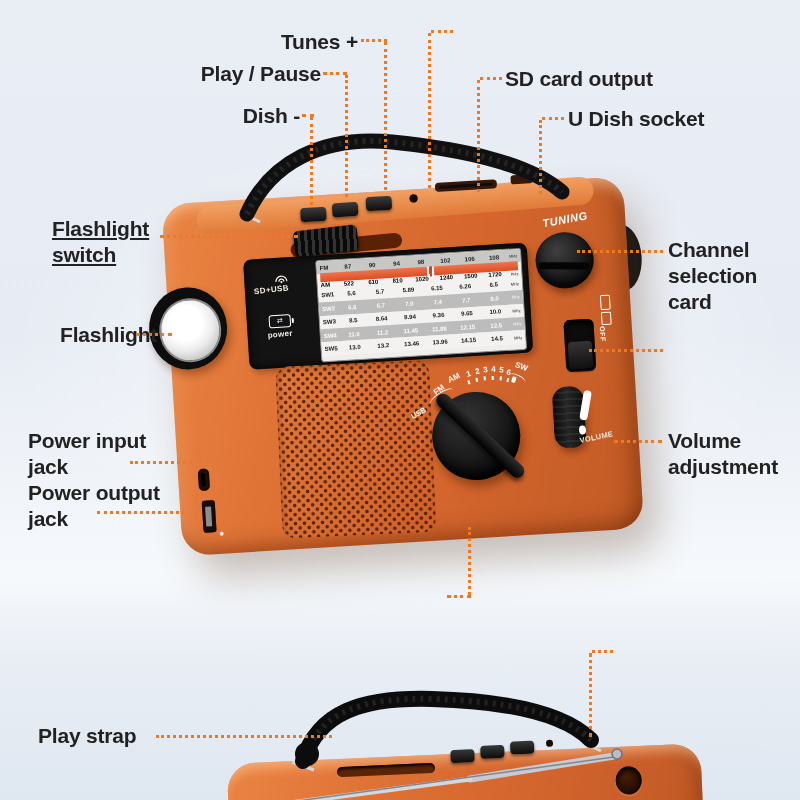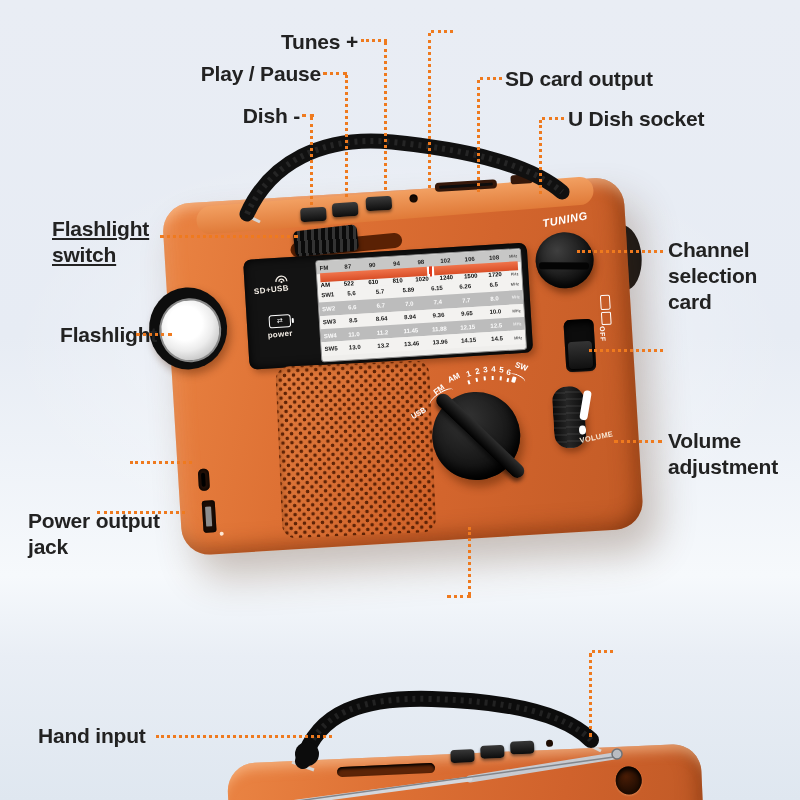--- a/index.html
+++ b/index.html
@@ -32,21 +32,21 @@
   #ln-sd-card-v{left:477px;top:80px;height:112px;}
   #lab-u-dish{left:568px;top:106px;}
   #ln-u-dish-h{left:542px;top:117px;width:22px;}
   #ln-u-dish-v{left:539px;top:120px;height:74px;}
   #lab-flashlight-switch{left:52px;top:216px;width:112px;text-decoration:underline;}
   #ln-flashlight-switch-h{left:160px;top:235px;width:138px;}
   #lab-flashlight{left:32px;top:322px;margin-left:28px;}
   #ln-flashlight-h{left:136px;top:333px;width:36px;}
   #lab-power-input{left:28px;top:428px;width:118px;}
   #ln-power-input-h{left:130px;top:461px;width:62px;}
-  #lab-power-output{left:28px;top:508px;width:132px;}
+  #lab-power-output{left:28px;top:480px;width:132px;}
   #ln-power-output-h{left:97px;top:511px;width:88px;}
   #lab-channel{left:668px;top:237px;width:114px;}
   #ln-channel-h{left:577px;top:250px;width:86px;}
   #lab-mode{left:668px;top:337px;width:126px;}
   #ln-mode-h{left:589px;top:349px;width:74px;}
   #lab-volume{left:668px;top:428px;width:126px;}
   #ln-volume-h{left:614px;top:440px;width:48px;}
   #lab-band{left:256px;top:583px;}
   #ln-band-h{left:447px;top:595px;width:24px;}
   #ln-band-v{left:468px;top:527px;height:68px;}
@@ -404,34 +404,35 @@
   <div class="lab" id="lab-u-dish">U Dish socket</div>
   <div class="dh" id="ln-u-dish-h"></div>
   <div class="dv" id="ln-u-dish-v"></div>
 
   <div class="lab" id="lab-flashlight-switch">Flashlight switch</div>
   <div class="dh" id="ln-flashlight-switch-h"></div>
 
   <div class="lab" id="lab-flashlight">Flashlight</div>
   <div class="dh" id="ln-flashlight-h"></div>
 
+  <div class="lab" id="lab-power-input">Power input jack</div>
   <div class="dh" id="ln-power-input-h"></div>
 
   <div class="lab" id="lab-power-output">Power output jack</div>
   <div class="dh" id="ln-power-output-h"></div>
 
   <div class="lab" id="lab-channel">Channel selection card</div>
   <div class="dh" id="ln-channel-h"></div>
 
   <div class="dh" id="ln-mode-h"></div>
 
   <div class="lab" id="lab-volume">Volume adjustment</div>
   <div class="dh" id="ln-volume-h"></div>
 
   <div class="dh" id="ln-band-h"></div>
   <div class="dv" id="ln-band-v"></div>
 
   <div class="dh" id="ln-rod-antenna-h"></div>
   <div class="dv" id="ln-rod-antenna-v"></div>
 
-  <div class="lab" id="lab-hand-strap">Hand input</div>
+  <div class="lab" id="lab-hand-strap">Play strap</div>
   <div class="dh" id="ln-hand-strap-h"></div>
 </div>
 
 </body></html>

